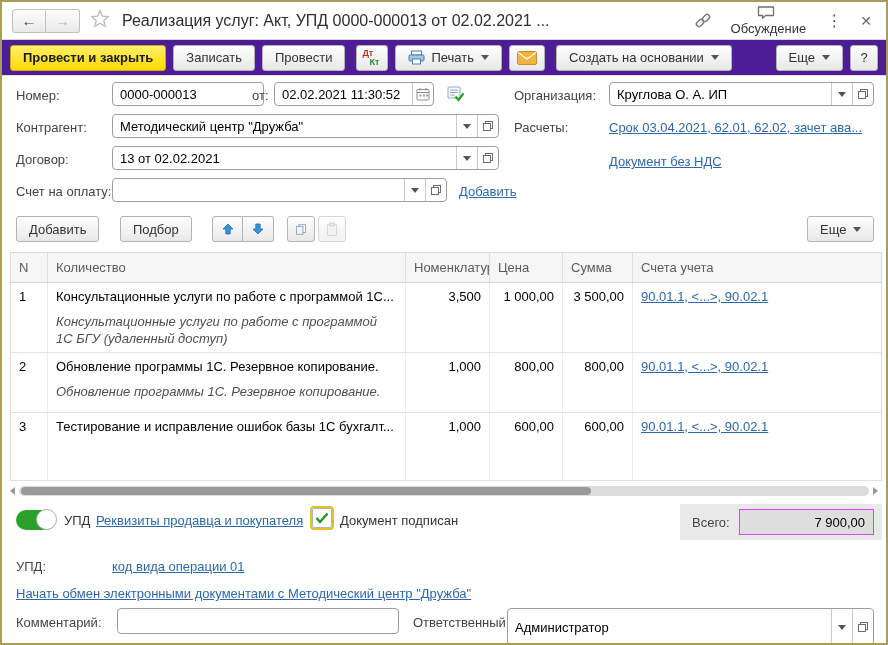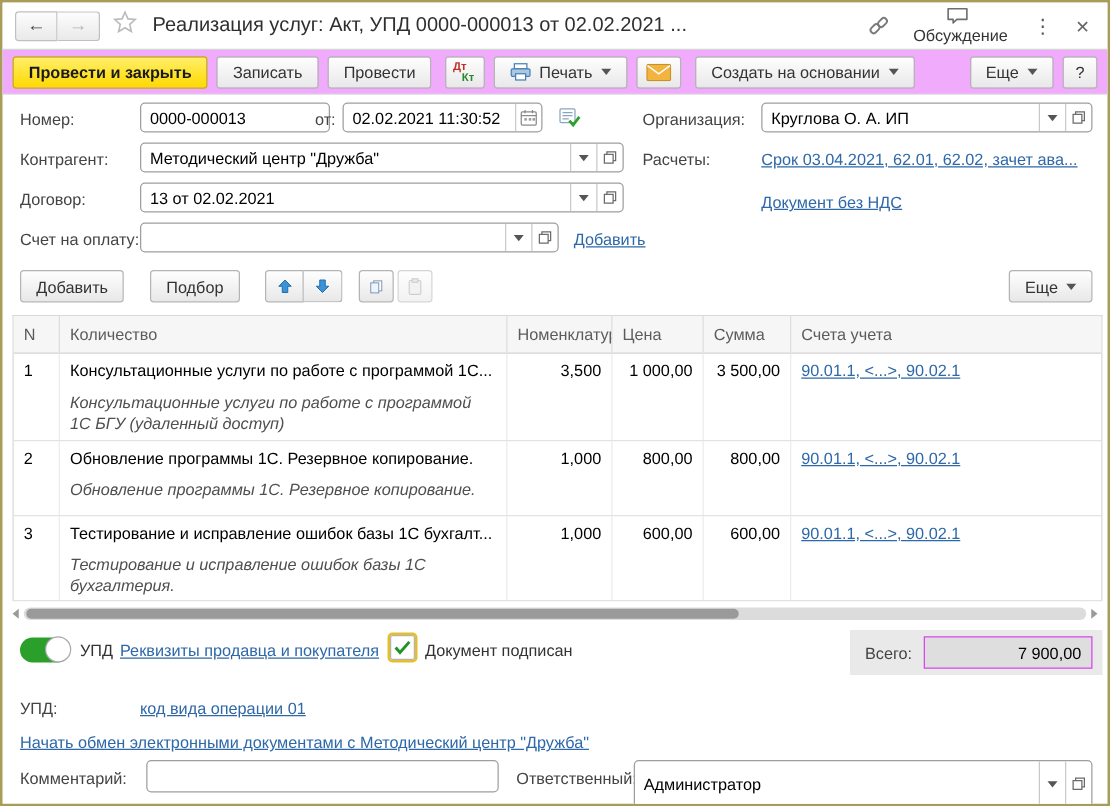--- a/index.html
+++ b/index.html
@@ -13,21 +13,21 @@
   .navbtn{width:34px;height:24px;border:1px solid #c0c0c0;background:linear-gradient(#fdfdfd,#e9e9e9);display:flex;align-items:center;justify-content:center;font-size:15px;color:#444;cursor:pointer;}
   .navbtn.first{border-radius:3px 0 0 3px;}
   .navbtn.second{border-radius:0 3px 3px 0;border-left:none;color:#b5b5b5;}
   .title-text{font-size:16px;color:#2f2f2f;margin-left:12px;white-space:nowrap;overflow:hidden;flex:0 1 auto;}
   .tb-ico{margin-left:14px;display:flex;align-items:center;cursor:pointer;flex-direction:column;}
   .disc-label{font-size:13px;color:#333;margin-left:5px;}
   .kebab{font-size:16px;color:#555;margin-left:16px;cursor:pointer;padding:0 4px;}
   .closex{font-size:14px;color:#666;margin-left:10px;cursor:pointer;padding:0 4px;}
   .star{margin-left:10px;}
   
-  .cmdbar{top:38px;left:0;right:0;height:36px;display:flex;align-items:center;padding:0 8px;gap:7px;border-bottom:1px solid #e3e3e3;background:#f0abfc;}
+  .cmdbar{top:38px;left:0;right:0;height:36px;display:flex;align-items:center;padding:0 8px;gap:7px;border-bottom:1px solid #e3e3e3;background:#4c1d95;}
   .btn{height:26px;border:1px solid #b4b4b4;border-radius:3px;background:linear-gradient(#fefefe,#e8e8e8);font-size:13px;color:#333;display:inline-flex;align-items:center;justify-content:center;padding:0 12px;cursor:pointer;white-space:nowrap;}
   .btn-yellow{background:linear-gradient(#ffef6a,#ffd900);border-color:#c8ae00;font-weight:bold;color:#1a1a1a;}
   .caret{display:inline-block;width:0;height:0;border-left:4px solid transparent;border-right:4px solid transparent;border-top:5px solid #555;margin-left:7px;}
   .dtkt{width:32px;padding:0;line-height:9px;font-size:9px;font-weight:bold;flex-direction:column;align-items:flex-start;padding:3px 5px;}
   .dtkt .dt{color:#c03028;}
   .dtkt .kt{color:#2a8a2a;margin-left:7px;}
   .icon-btn{padding:0 7px;}
   .spacer{flex:1;}
   .btn-help{width:28px;padding:0;}
   
@@ -288,21 +288,20 @@
       <div class="td c-num">1,000</div>
       <div class="td c-num">800,00</div>
       <div class="td c-num">800,00</div>
       <div class="td"><a class="link">90.01.1, &lt;...&gt;, 90.02.1</a></div>
     </div>
 
     <div class="trow" style="height:68px;">
       <div class="td">3</div>
       <div class="td">
         <div class="nom-name">Тестирование и исправление ошибок базы 1С бухгалт...</div>
-        <div class="nom-comment">Тестирование и исправление ошибок базы 1С бухгалтерия.</div>
       </div>
       <div class="td c-num">1,000</div>
       <div class="td c-num">600,00</div>
       <div class="td c-num">600,00</div>
       <div class="td"><a class="link">90.01.1, &lt;...&gt;, 90.02.1</a></div>
     </div>
   </div>
 
   <div class="abs hscroll">
     <span class="sarrow left"></span>

